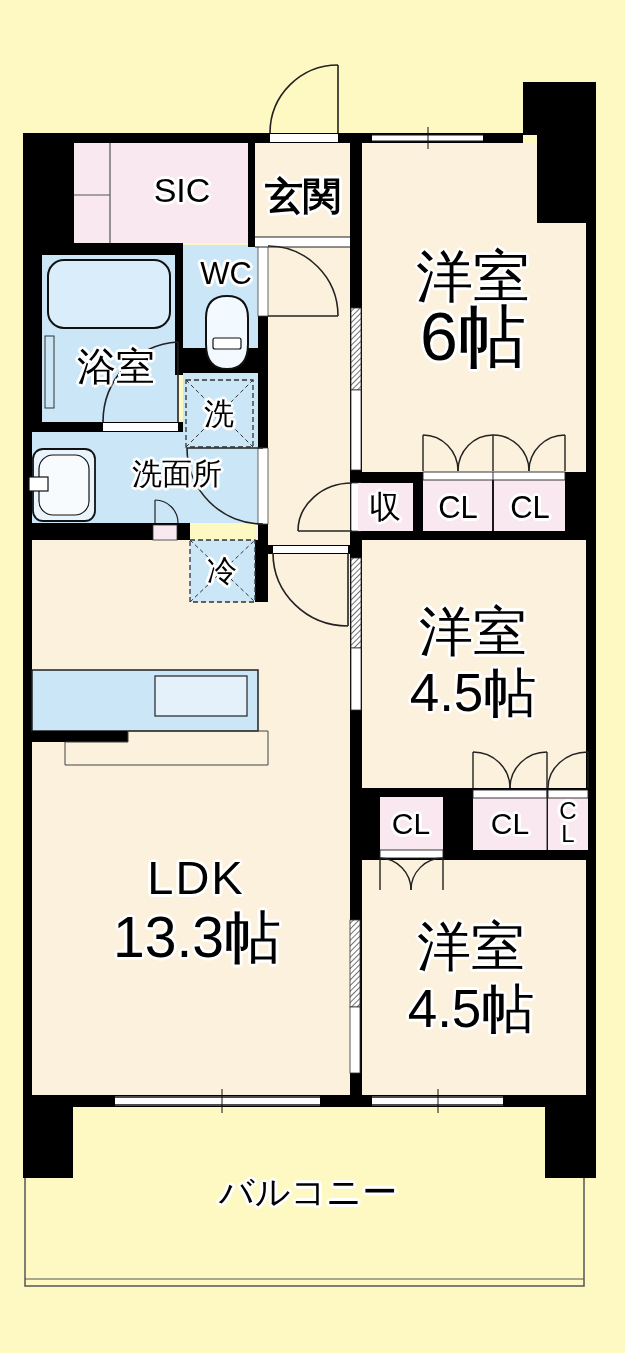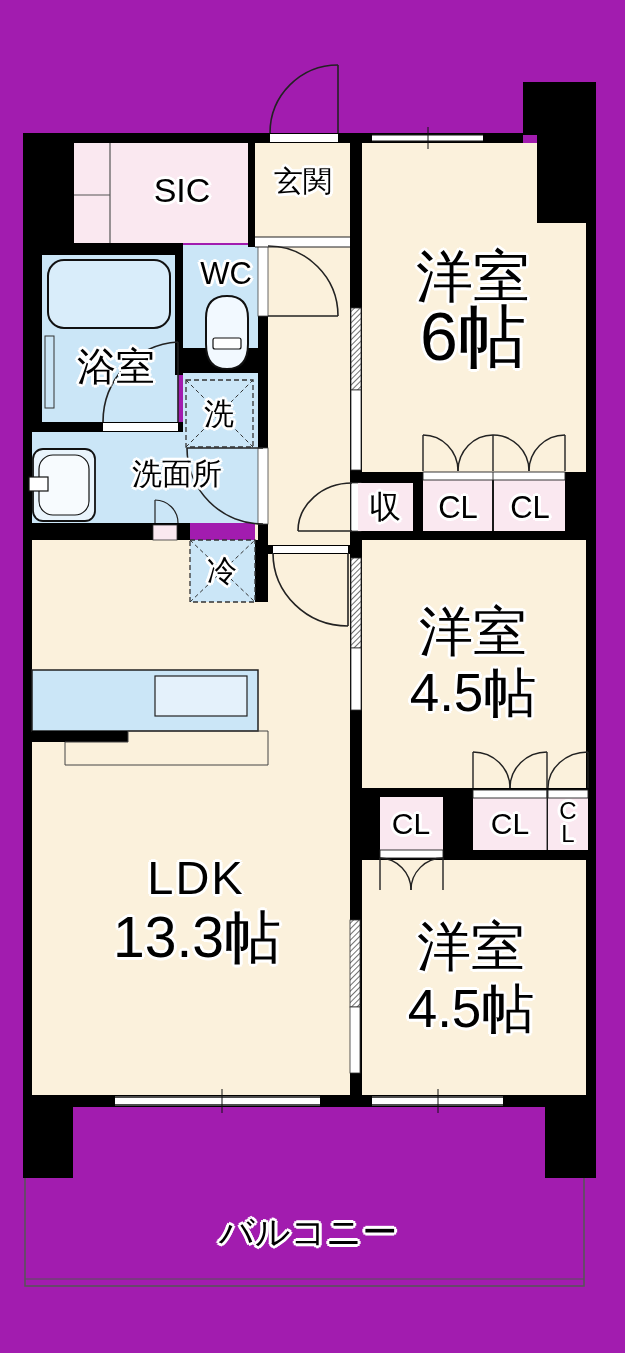--- a/index.html
+++ b/index.html
@@ -1,17 +1,17 @@
 <!DOCTYPE html>
 <html><head>
 <meta charset="utf-8">
 <style>
   html,body{margin:0;padding:0;background:#ffffff;}
   #stage{
-    position:relative;width:625px;height:1353px;background:#a21caf;overflow:hidden;
+    position:relative;width:625px;height:1353px;background:#fef9c3;overflow:hidden;
     font-family:"Liberation Sans","DejaVu Sans",sans-serif;
   }
   #plan-svg{position:absolute;left:0;top:0;}
   .lbl{
     position:absolute;transform:translate(-50%,-50%);
     color:#000;font-weight:500;line-height:1;white-space:nowrap;
     text-shadow:-2px -2px 0 #fff,2px -2px 0 #fff,-2px 2px 0 #fff,2px 2px 0 #fff,
                 0 -3px 0 #fff,0 3px 0 #fff,-3px 0 0 #fff,3px 0 0 #fff;
   }
   .lbl.stack{white-space:normal;width:24px;word-break:break-all;text-align:center;line-height:.95;}
@@ -211,34 +211,34 @@
     </g>
   </g>
 
   <g fill="none" stroke="#555">
     <path d="M 25 1178 V 1286 H 584 V 1178" stroke-width="1.5"></path>
     <line x1="25" y1="1279" x2="584" y2="1279" stroke-width="1"></line>
   </g>
 </svg>
 
   <div class="lbl" style="left:182px;top:190px;font-size:34px;">SIC</div>
-  <div class="lbl" style="left:303px;top:181px;font-size:29px;">玄関</div>
+  <div class="lbl" style="left:303px;top:196px;font-size:38px;font-weight:bold;">玄関</div>
   <div class="lbl" style="left:226px;top:273px;font-size:31px;text-align:right;">WC</div>
   <div class="lbl" style="left:116px;top:366px;font-size:39px;">浴室</div>
   <div class="lbl" style="left:219px;top:414px;font-size:30px;">洗</div>
   <div class="lbl" style="left:177px;top:474px;font-size:30px;text-align:right;">洗面所</div>
   <div class="lbl" style="left:222px;top:571px;font-size:30px;">冷</div>
   <div class="lbl" style="left:196px;top:877px;font-size:47px;letter-spacing:2px;">LDK</div>
   <div class="lbl" style="left:197px;top:937px;font-size:57px;">13.3帖</div>
   <div class="lbl" style="left:473px;top:276px;font-size:57px;">洋室</div>
   <div class="lbl" style="left:473px;top:336px;font-size:68px;">6帖</div>
   <div class="lbl" style="left:385px;top:507px;font-size:32px;">収</div>
   <div class="lbl" style="left:458px;top:507px;font-size:31px;">CL</div>
   <div class="lbl" style="left:530px;top:507px;font-size:31px;">CL</div>
   <div class="lbl" style="left:473px;top:631px;font-size:54px;">洋室</div>
   <div class="lbl" style="left:473px;top:692px;font-size:53px;">4.5帖</div>
   <div class="lbl" style="left:411px;top:824px;font-size:30px;">CL</div>
   <div class="lbl" style="left:510px;top:824px;font-size:30px;">CL</div>
   <div class="lbl stack" style="left:568px;top:823px;font-size:24px;">CL</div>
   <div class="lbl" style="left:471px;top:946px;font-size:54px;">洋室</div>
   <div class="lbl" style="left:471px;top:1008px;font-size:53px;">4.5帖</div>
-  <div class="lbl" style="left:308px;top:1191px;font-size:35px;margin-top:40px;">バルコニー</div>
+  <div class="lbl" style="left:308px;top:1191px;font-size:35px;">バルコニー</div>
 </div>
 
 </body></html>

